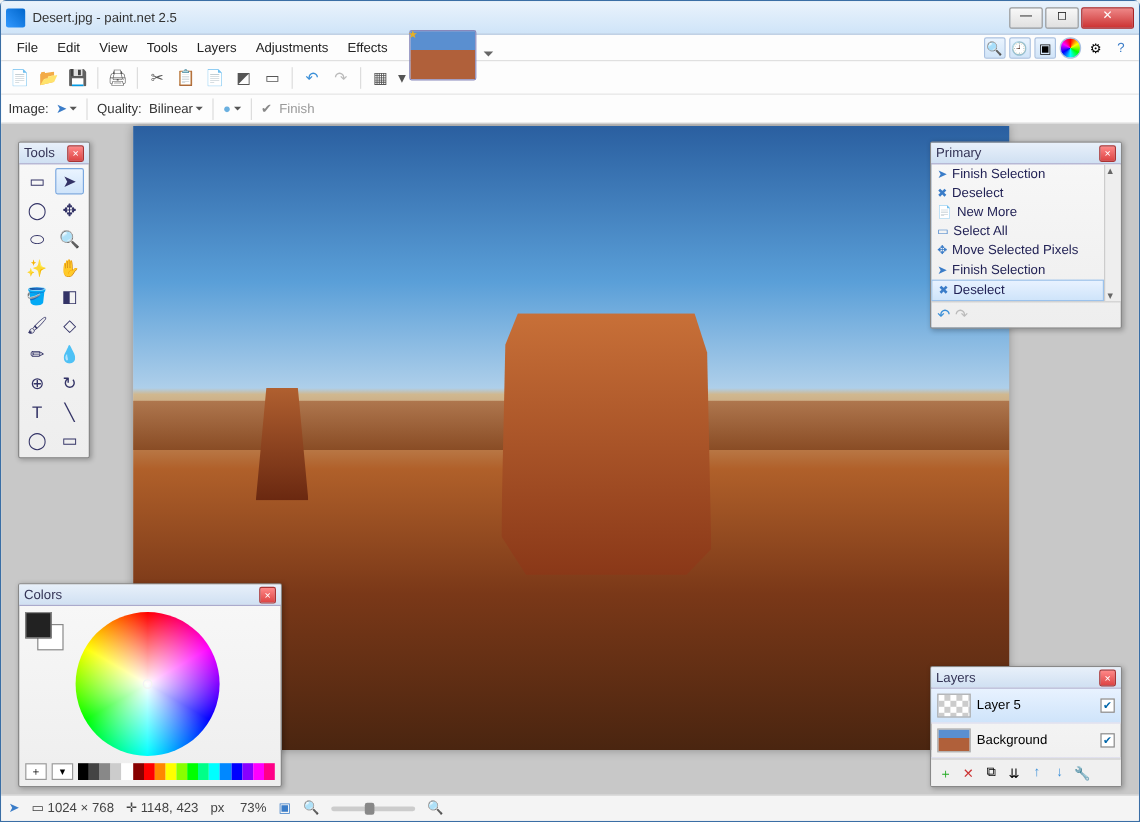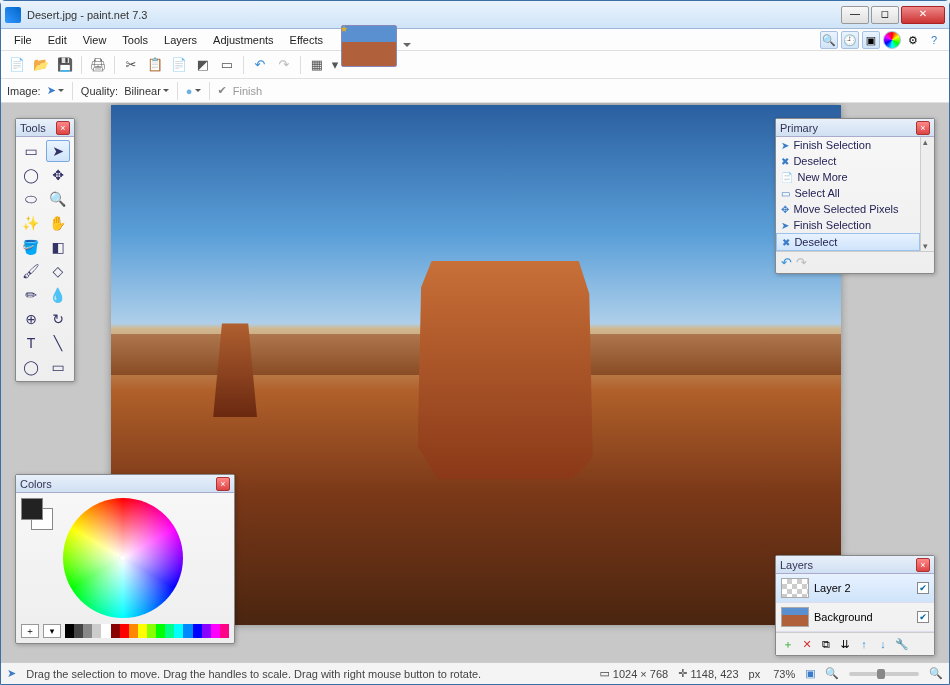--- a/index.html
+++ b/index.html
@@ -75,21 +75,21 @@
 
 .layers-panel { right: 14px; bottom: 28px; width: 160px; }
 .layer { display: flex; align-items: center; gap: 5px; padding: 4px 5px; border-bottom: 1px solid #dde; }
 .layer.sel { background: linear-gradient(#e8f2ff,#cfe4fa); }
 .layer .lthumb { width: 28px; height: 20px; border: 1px solid #aaa; }
 .layer .lcheck { margin-left: auto; width: 12px; height: 12px; border: 1px solid #888; background: #fff; text-align: center; line-height: 10px; font-size: 9px; color: #06a; }
 .layers-foot { display: flex; gap: 3px; padding: 3px 4px; background: #f0f0f0; border-top: 1px solid #ccc; }
 .lfbtn { width: 16px; height: 16px; font-size: 11px; display: flex; align-items: center; justify-content: center; }
 
 
-.colors-panel { left: 14px; bottom: 40px; width: 220px; margin-top: 34px; }
+.colors-panel { left: 14px; bottom: 28px; width: 220px; margin-top: 34px; }
 .colors-body { padding: 5px; }
 .colors-top { display: flex; gap: 6px; margin-bottom: 6px; }
 .primary-drop { border: 1px solid #999; background: linear-gradient(#fff,#e8e8e8); padding: 1px 18px 1px 6px; position: relative; border-radius: 2px; }
 .primary-drop::after { content: ''; position: absolute; right: 5px; top: 6px; width: 0; height: 0; border: 4px solid transparent; border-top-color: #555; }
 .more-btn { border: 1px solid #999; background: linear-gradient(#fff,#e8e8e8); padding: 1px 8px; border-radius: 2px; }
 .colors-mid { display: flex; gap: 8px; align-items: flex-start; }
 .swatch-pair { position: relative; width: 34px; height: 34px; }
 .swatch-pair .sw1 { position: absolute; width: 22px; height: 22px; background: #222; border: 1px solid #888; }
 .swatch-pair .sw2 { position: absolute; left: 10px; top: 10px; width: 22px; height: 22px; background: #fff; border: 1px solid #888; }
 .wheel { width: 120px; height: 120px; border-radius: 50%; background: conic-gradient(red,magenta,blue,cyan,lime,yellow,red); position: relative; }
@@ -102,21 +102,21 @@
 
 .ic { display: inline-block; }
 </style>
 </head>
 <body>
 
 <div class="window">
 
   <div class="titlebar">
     <div class="app-icon"></div>
-    <div class="title">Desert.jpg - paint.net 7.3</div>
+    <div class="title">Desert.jpg - paint.net 2.5</div>
     <div class="winbtns">
       <div class="winbtn">—</div>
       <div class="winbtn">◻</div>
       <div class="winbtn close">✕</div>
     </div>
   </div>
 
   <div class="menubar">
     <div class="menuitem">File</div>
     <div class="menuitem">Edit</div>
@@ -184,21 +184,20 @@
   <div class="canvas-area">
     <div class="canvas">
       <div class="ridge"></div>
       <div class="mesa2"></div>
       <div class="mesa"></div>
     </div>
   </div>
 
   <div class="statusbar">
     <span style="color:#3a7cc8;">➤</span>
-    <span class="hint">Drag the selection to move. Drag the handles to scale. Drag with right mouse button to rotate.</span>
     <span class="statitem">
         <span>▭</span>
         <span>1024 × 768</span>
       </span>
     <span class="statitem">
         <span>✛</span>
         <span>1148, 423</span>
       </span>
     <span class="statitem">
         <span>px</span> 
@@ -285,21 +284,21 @@
   </div>
 
   <div class="panel layers-panel">
     <div class="panel-title">
         <span>Layers</span>
         <div class="x">×</div>
       </div>
     <div id="layers-items">
         <div class="layer sel">
           <div class="lthumb" style="background:repeating-conic-gradient(#ccc 0 25%, #fff 0 50%) 0 0/10px 10px;"></div>
-          <span>Layer 2</span>
+          <span>Layer 5</span>
           <div class="lcheck">✔</div>
         </div>
         <div class="layer">
           <div class="lthumb" style="background:linear-gradient(#5a8fd0 40%, #b0603a 40%);"></div>
           <span>Background</span>
           <div class="lcheck">✔</div>
         </div>
       </div>
     <div class="layers-foot">
       <span class="lfbtn" style="color:#2a2;">＋</span>

